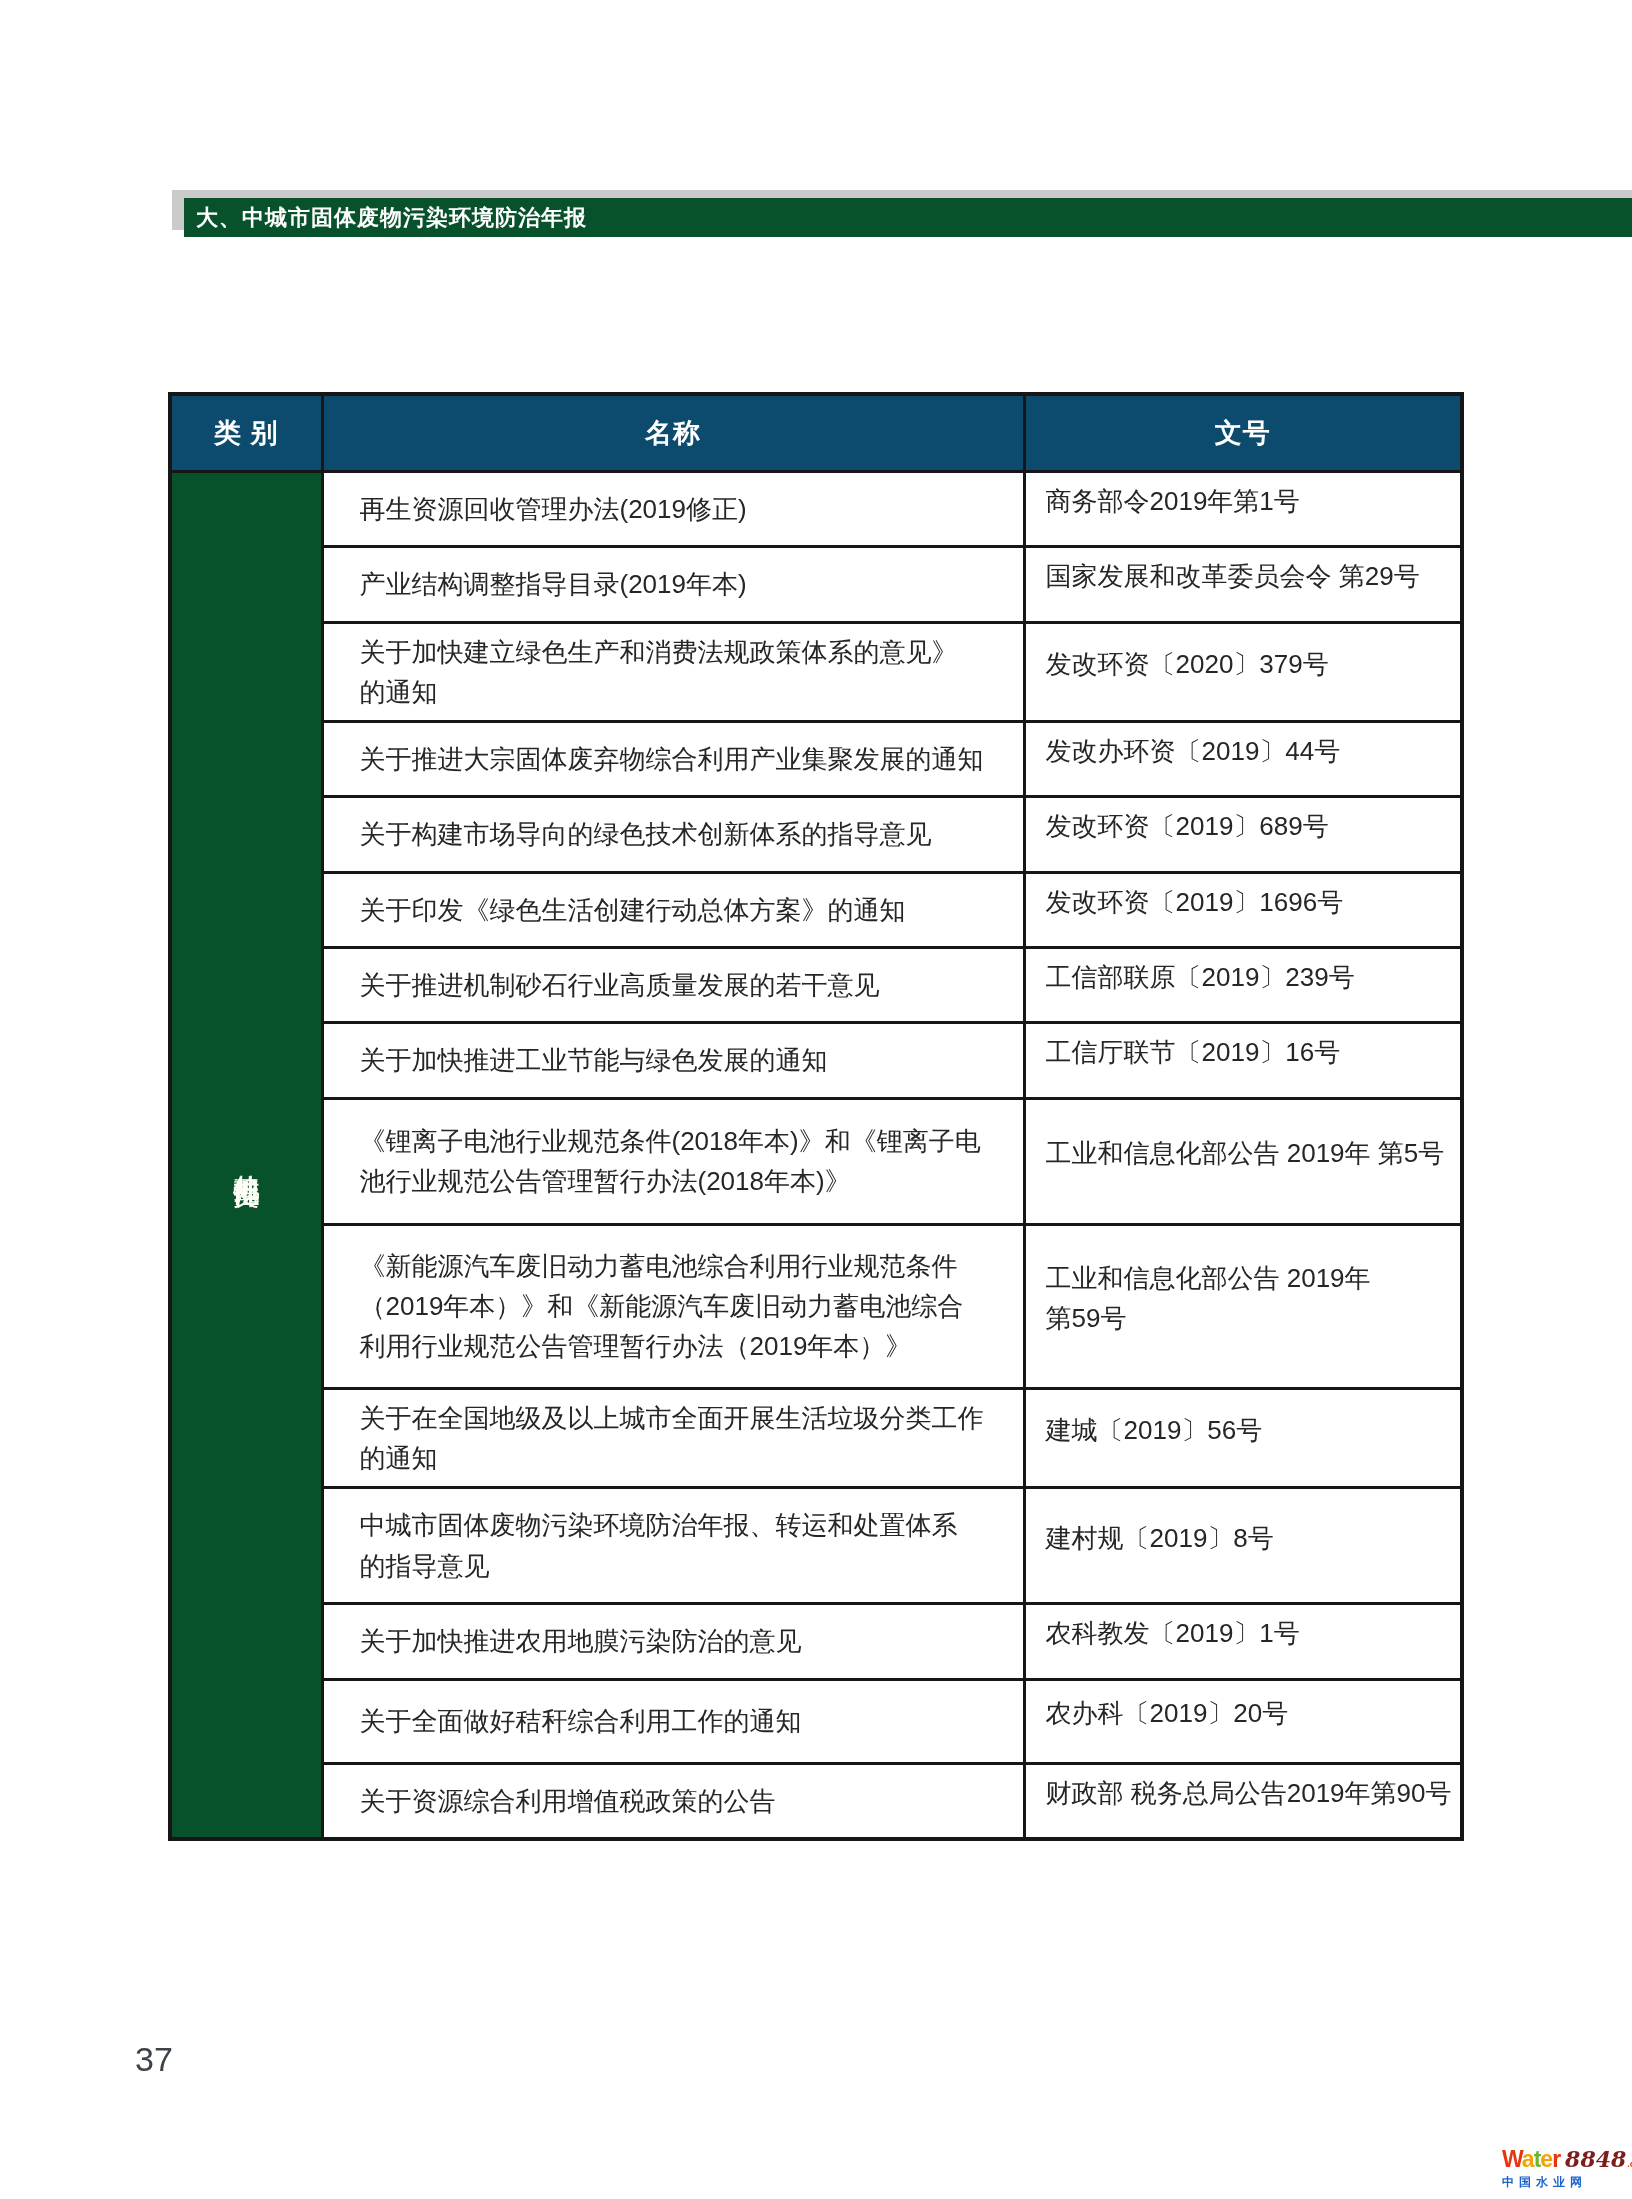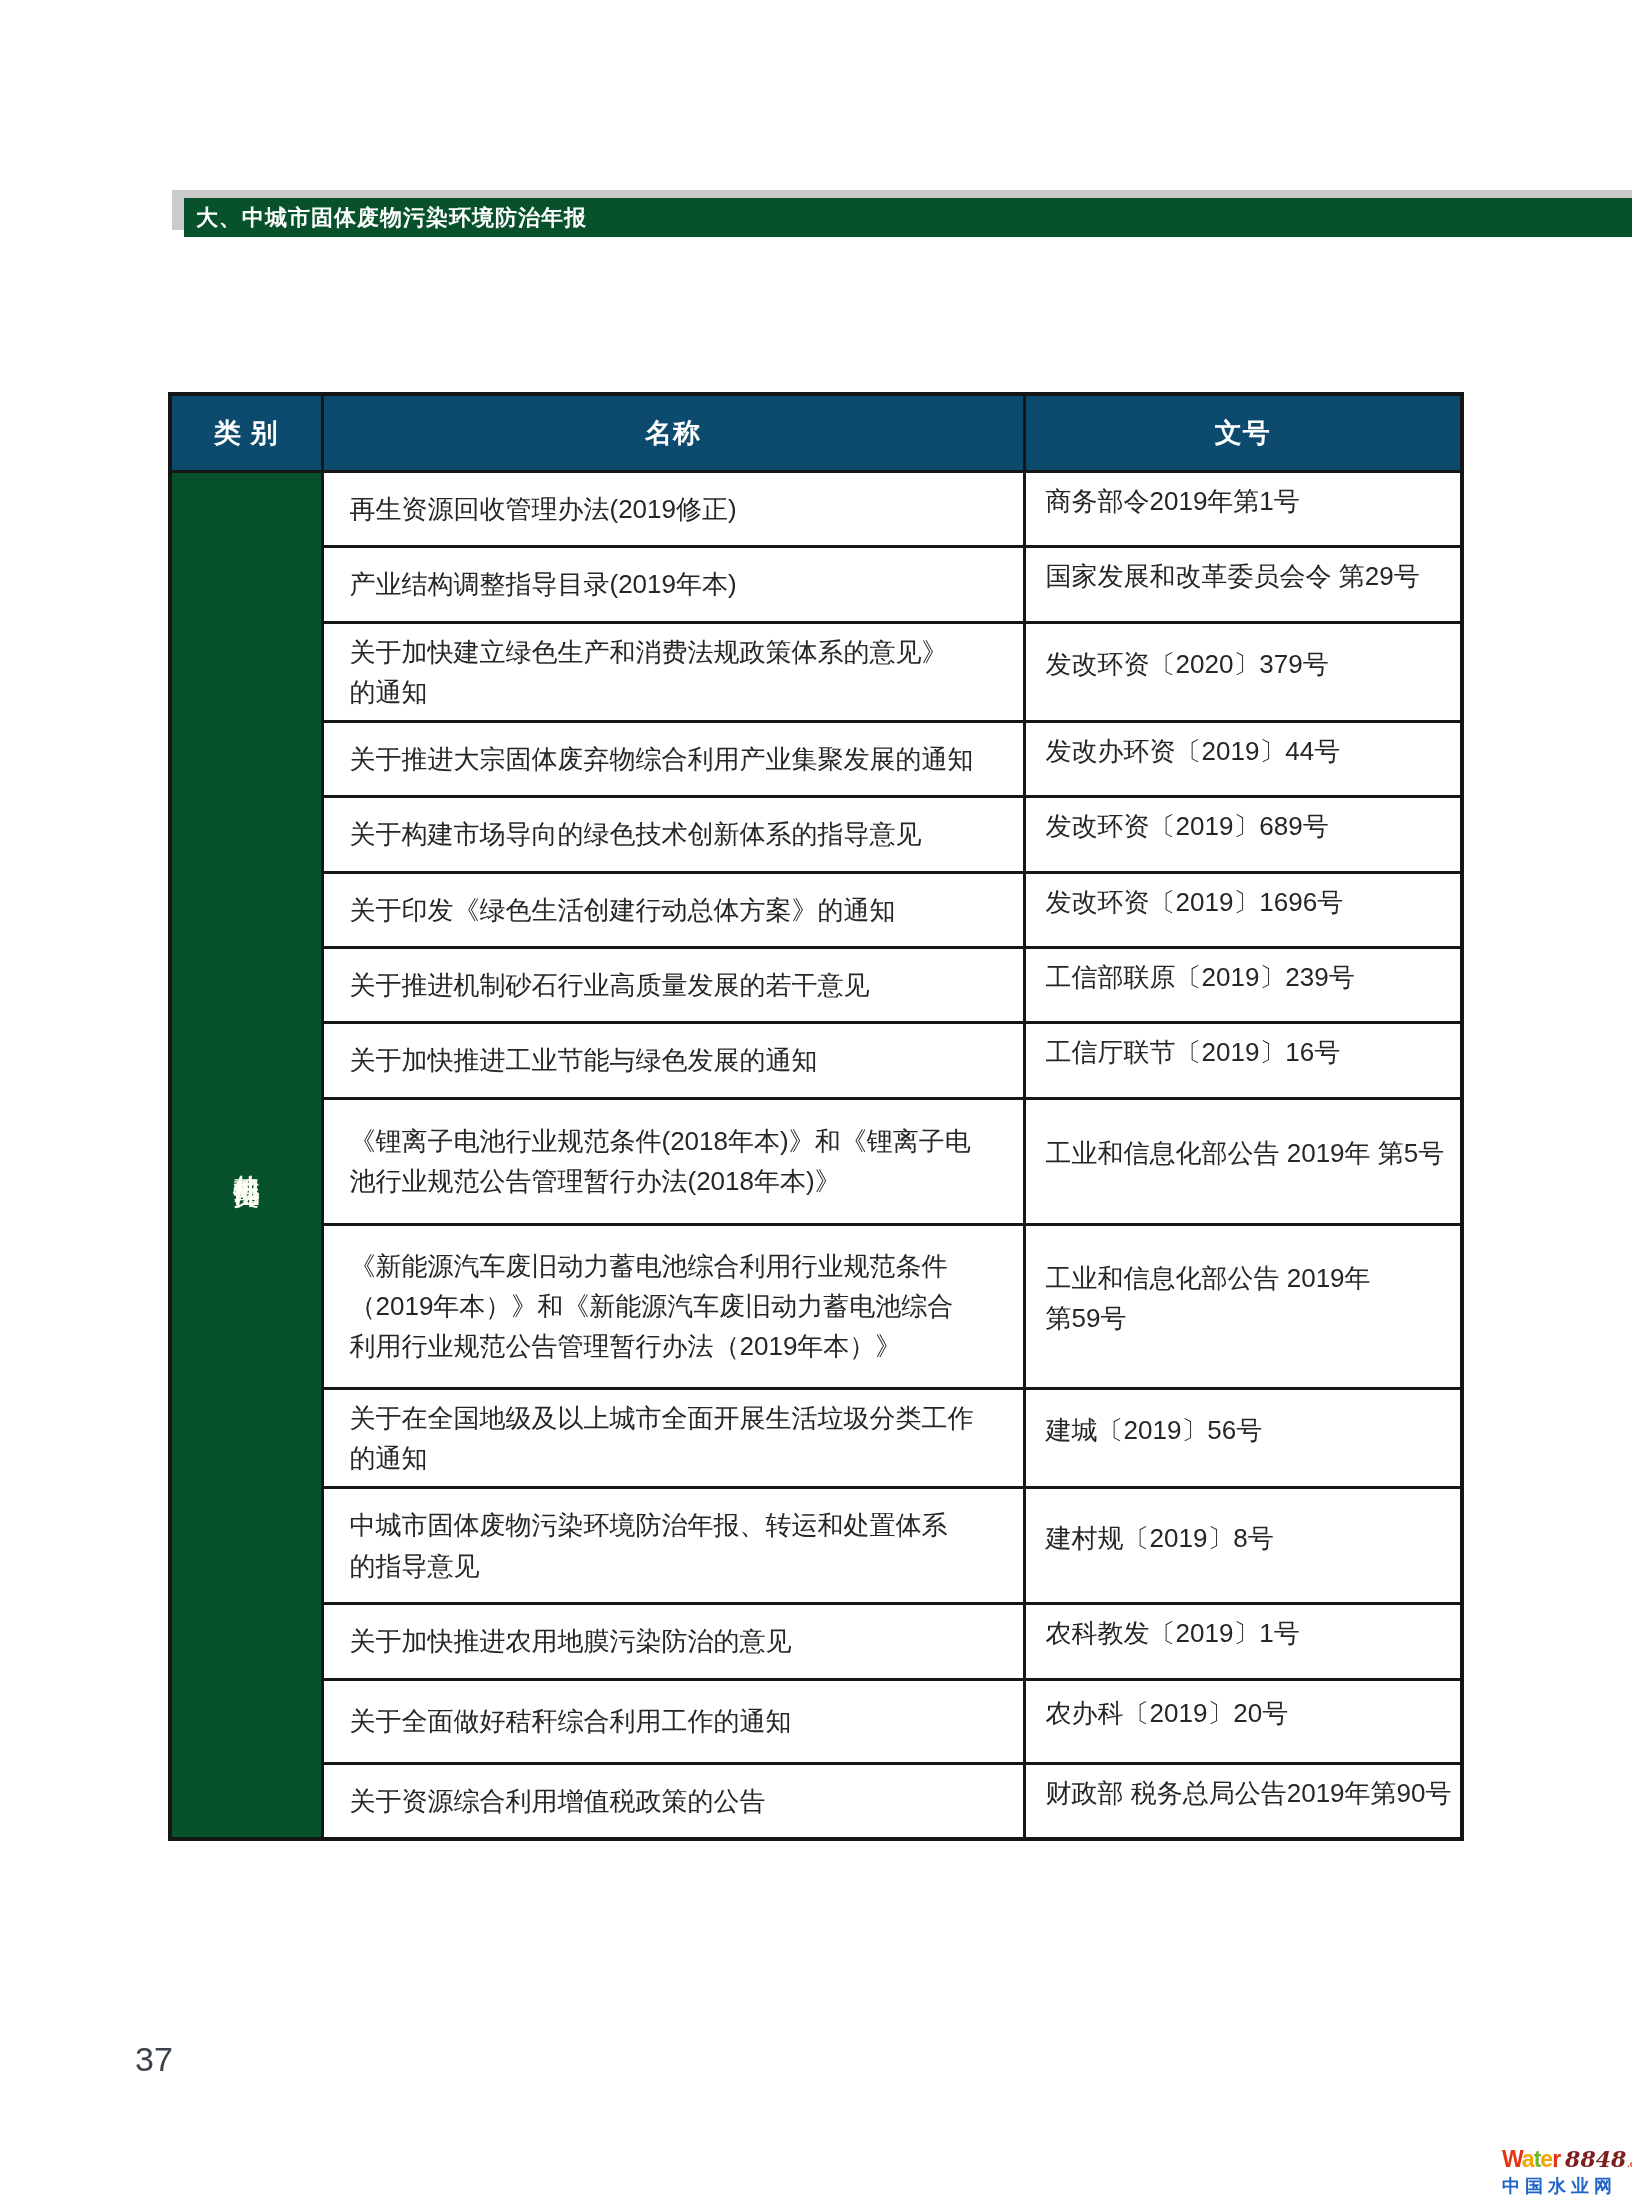--- a/index.html
+++ b/index.html
@@ -26,42 +26,42 @@
     border:4px solid #161616;
   }
   .doc-table th {
     background:#0c4a6e; color:#ffffff; font-size:27px; font-weight:bold;
     height:72px; border:3px solid #161616; text-align:center; letter-spacing:1px;
   }
   .doc-table td {
     border:3px solid #161616; font-size:26px; color:#262626;
     vertical-align:middle; background:#ffffff; box-sizing:border-box;
   }
-  td.name-cell { padding:8px 6px 8px 26px; white-space:pre-line; line-height:1.55; text-align:left; }
+  td.name-cell { padding:8px 6px 8px 36px; white-space:pre-line; line-height:1.55; text-align:left; }
   td.doc-cell  { padding:8px 4px 24px 20px; white-space:pre-line; line-height:1.55; text-align:left; }
   td.category-cell { background:#07512b; text-align:center; vertical-align:middle; }
   .vertical-text {
     writing-mode:vertical-lr; text-orientation:upright; display:inline-block;
     color:#fffef6; font-size:26px; line-height:1.05; letter-spacing:1px;
   }
 
   
   .page-number {
     position:absolute; left:135px; top:2040px; font-size:34px; color:#3c424b;
   }
   .logo { position:absolute; left:1502px; top:2146px; width:130px; }
   .logo-line1 { display:flex; align-items:baseline; white-space:nowrap; }
   .logo-water span { font-weight:bold; font-size:23px; letter-spacing:-1px; }
   .logo-8848 {
     font-family:"DejaVu Serif", serif; font-style:italic; font-weight:bold;
     font-size:22px; color:#7f1d1d; margin-left:5px;
   }
   .logo-com { font-size:9px; font-weight:bold; color:#e63611; margin-left:1px; }
   .logo-sub {
-    font-size:18px; font-weight:bold; color:#1e64c8;
+    font-size:12px; font-weight:bold; color:#1e64c8;
     letter-spacing:5px; margin-top:1px; white-space:nowrap;
   }
 </style>
 </head>
 <body>
 
 <div class="page">
 
   <div class="band-gray"></div>
   <div class="band-green">

